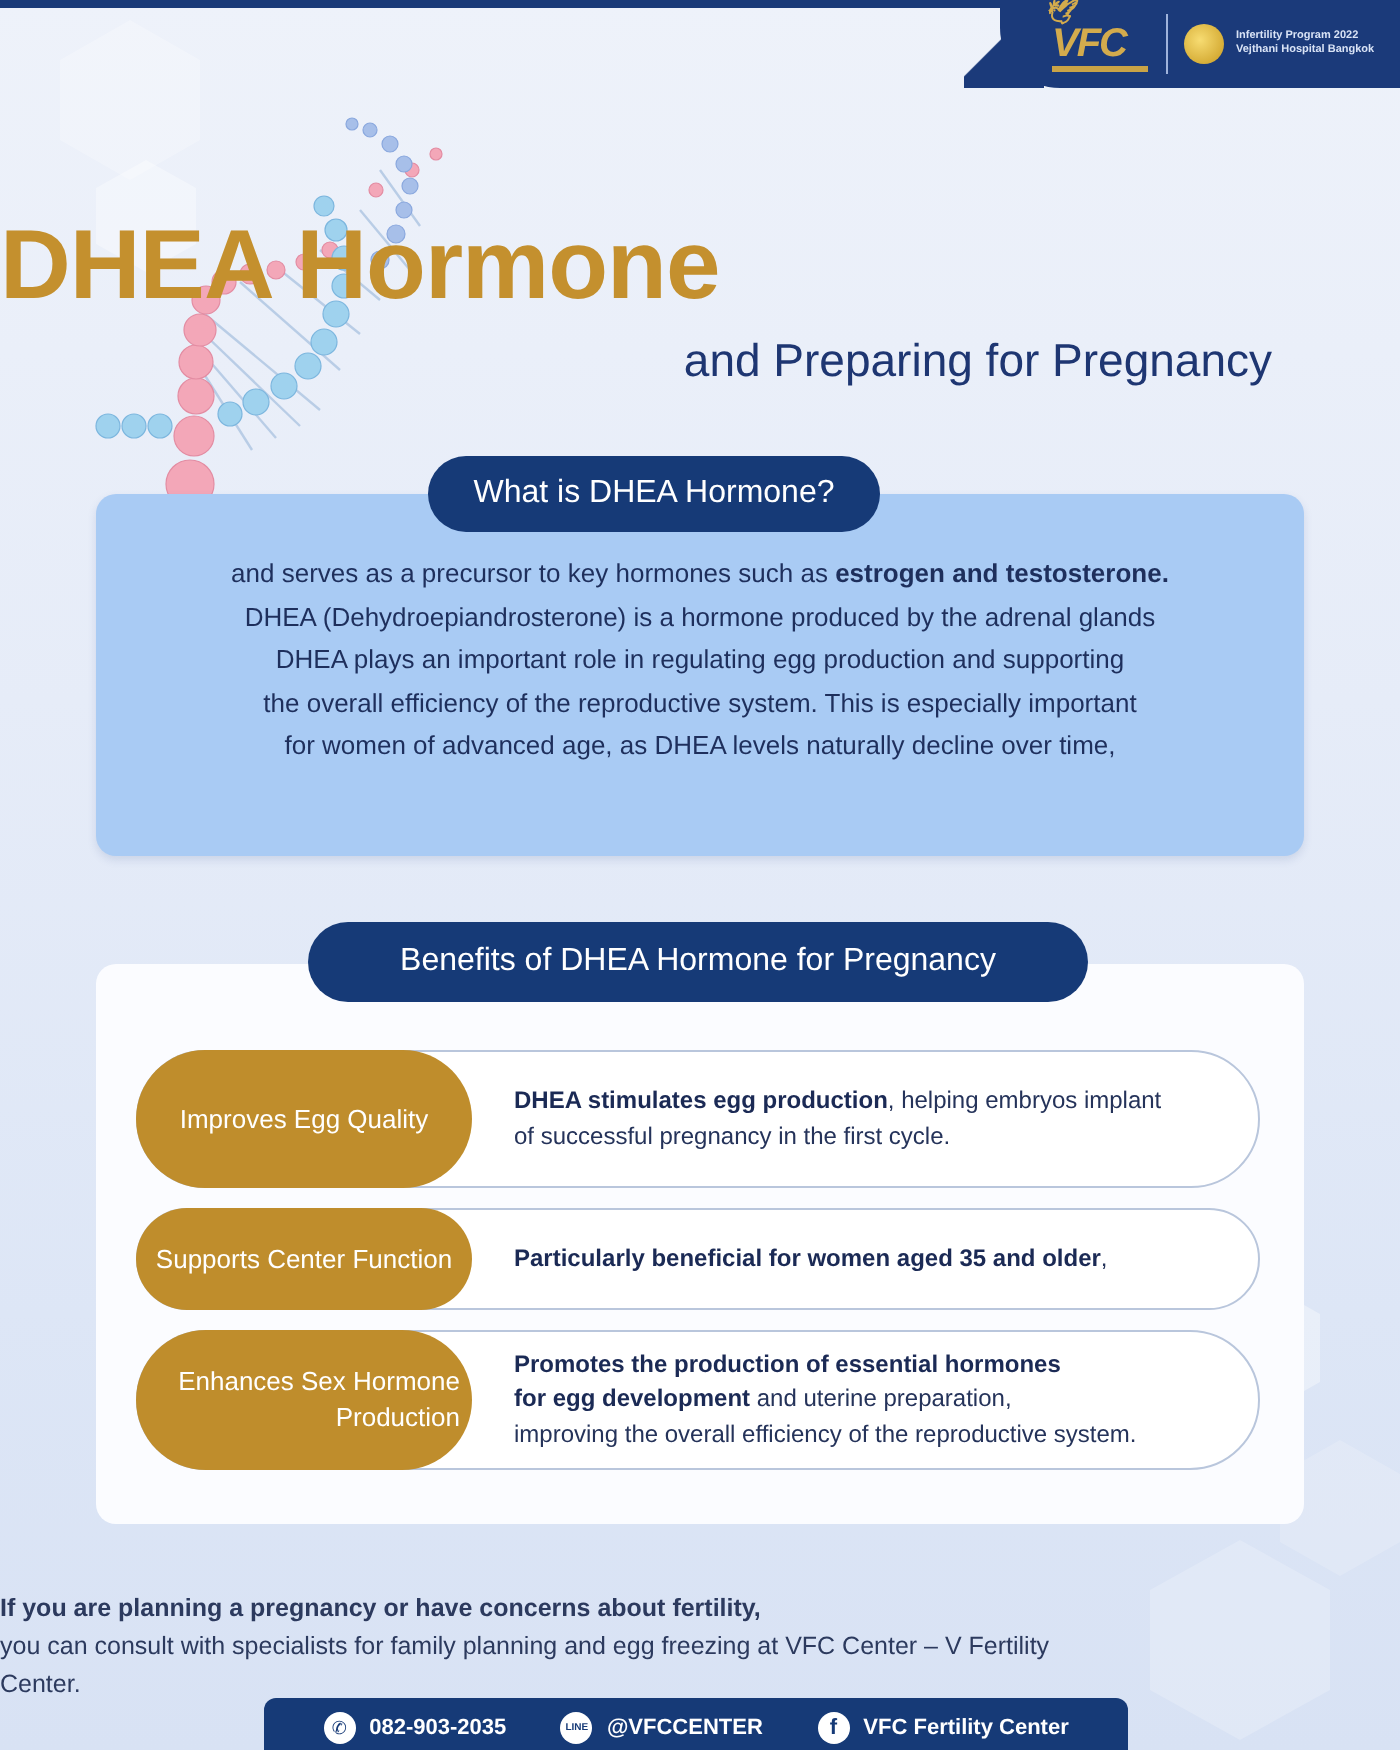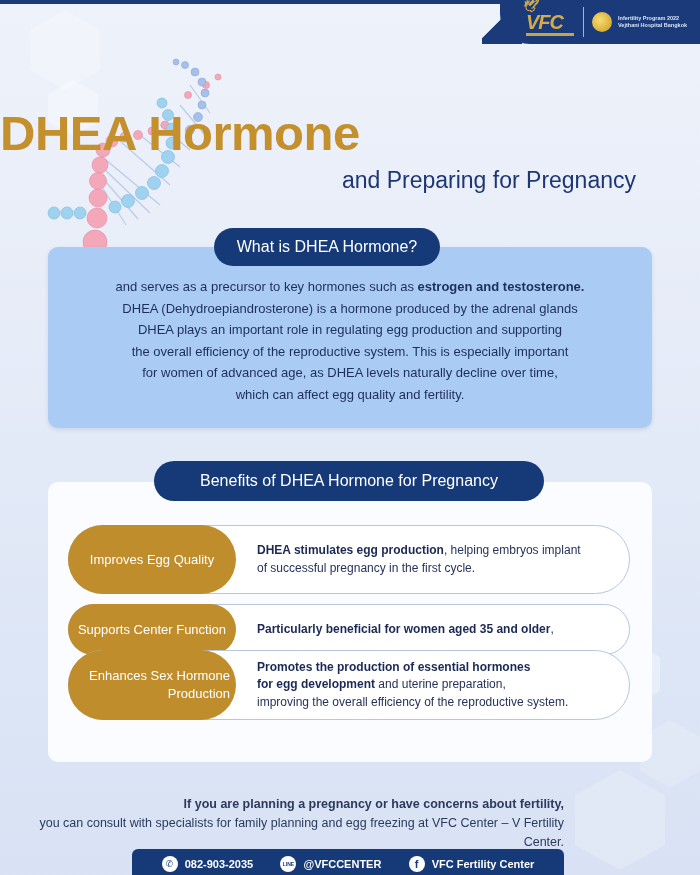--- a/index.html
+++ b/index.html
@@ -85,24 +85,24 @@
     background: #bf8d2c; border-radius: 40px; color: #fff;
     font-size: 13px; line-height: 18px; text-align: right;
     display: flex; align-items: center; justify-content: center; padding: 0 6px;
   }
   .row-text {
     margin-left: 188px; font-size: 12px; line-height: 17.5px; color: #25335a;
   }
   .row-text b { font-weight: bold; color: #1b2a55; }
   .row1 { top: 525px; height: 69px; }
   .row2 { top: 604px; height: 51px; }
-  .row3 { top: 650px; height: 70px; }
+  .row3 { top: 665px; height: 70px; }
 
   .cta {
-    position: absolute; left: 0; width: 564px; top: 795px; text-align: right;
+    position: absolute; left: 0; width: 564px; top: 795px; text-align: left;
     font-size: 12.5px; line-height: 19px; color: #2c3a5e;
   }
   .cta .l1 { font-weight: bold; }
 
   .contact-bar {
     position: absolute; left: 132px; top: 849px; width: 432px; height: 30px;
     background: #163a77; border-radius: 6px 6px 0 0;
     display: flex; align-items: center; justify-content: space-around; padding: 0 16px;
   }
   .contact-item { display: flex; align-items: center; color: #fff; font-size: 11px; font-weight: bold; }
@@ -197,21 +197,20 @@
 <div class="title-sub">and Preparing for Pregnancy</div>
 
 <div class="what-box"></div>
 <div class="pill-head what-head">What is DHEA Hormone?</div>
 <div class="what-text">
   <div><span>and serves as a precursor to key hormones such as </span><b>estrogen and testosterone.</b></div>
   <div>DHEA (Dehydroepiandrosterone) is a hormone produced by the adrenal glands</div>
   <div>DHEA plays an important role in regulating egg production and supporting</div>
   <div>the overall efficiency of the reproductive system. This is especially important</div>
   <div>for women of advanced age, as DHEA levels naturally decline over time,</div>
-  <div>which can affect egg quality and fertility.</div>
 </div>
 
 <div class="benefit-box"></div>
 <div class="pill-head benefit-head">Benefits of DHEA Hormone for Pregnancy</div>
 
 <div class="row row1">
   <div class="row-label">Improves Egg Quality</div>
   <div class="row-text">
     <div><b>DHEA stimulates egg production</b><span>, helping embryos implant</span></div>
     <div>of successful pregnancy in the first cycle.</div>

